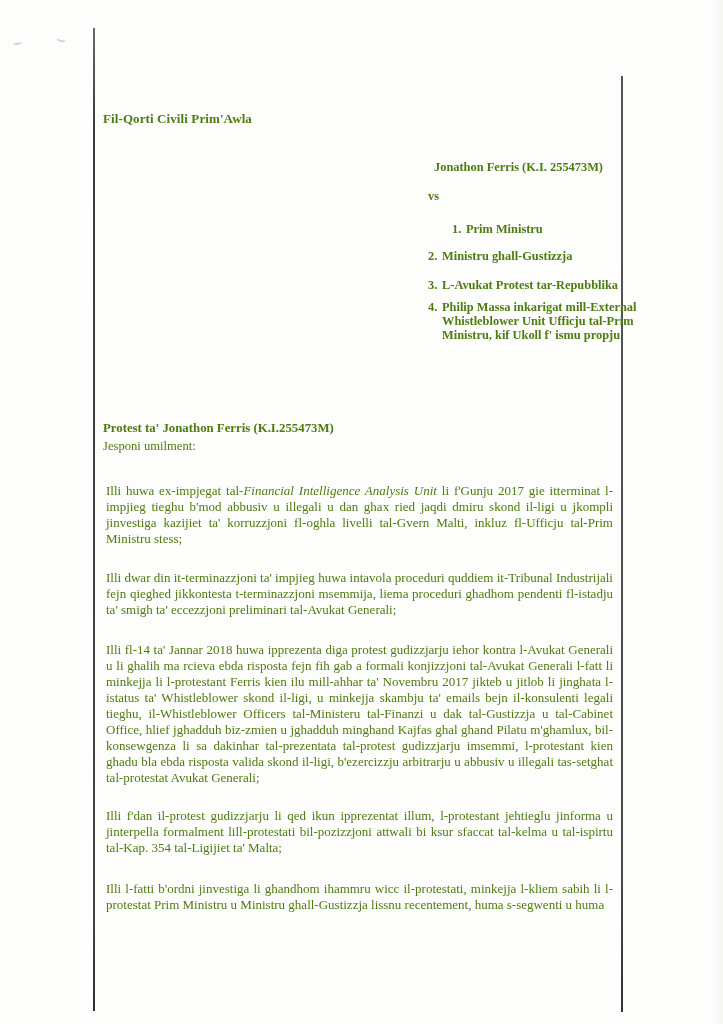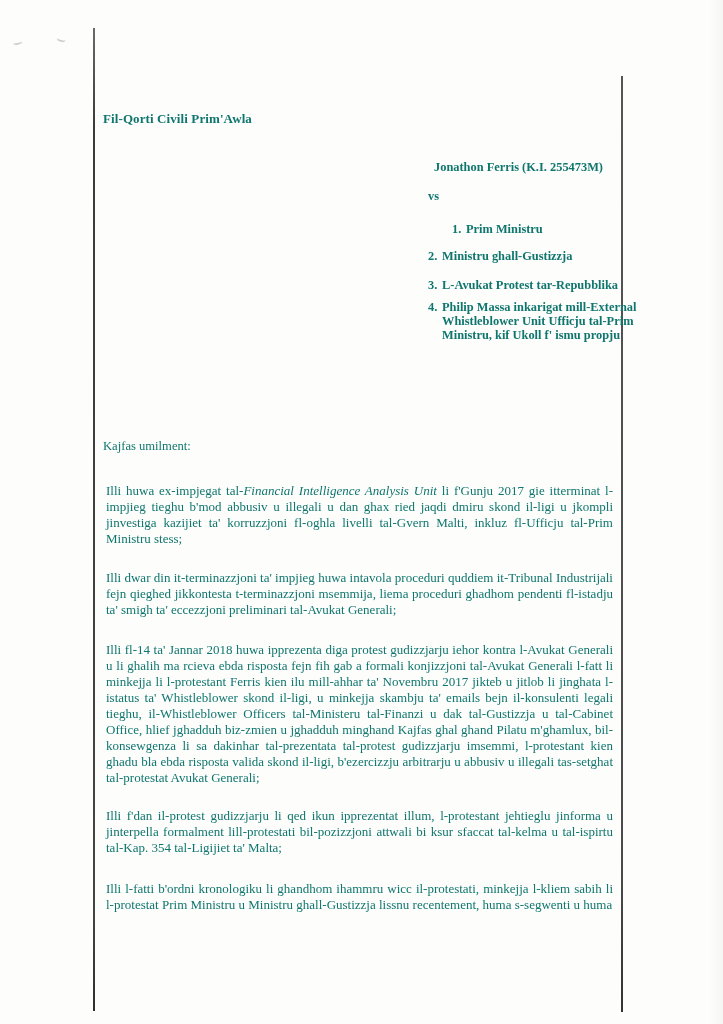--- a/index.html
+++ b/index.html
@@ -6,21 +6,21 @@
     margin: 0;
     padding: 0;
     background: #ffffff;
   }
   .page {
     position: relative;
     width: 723px;
     height: 1024px;
     background: #fdfdfc;
     font-family: "Liberation Serif", serif;
-    color: #0f766e;
+    color: #4d7c0f;
     overflow: hidden;
   }
   
   .rule {
     position: absolute;
     background: #454545;
   }
   .rule-left {
     left: 93px;
     top: 28px;
@@ -138,31 +138,32 @@
   <div class="party-block-item respondent resp-2">
     <span class="num">2.</span><span>Ministru ghall-Gustizzja</span>
   </div>
   <div class="party-block-item respondent resp-3">
     <span class="num">3.</span><span>L-Avukat Protest tar-Repubblika</span>
   </div>
   <div class="party-block-item respondent resp-4">
     <span class="num">4.</span><span>Philip Massa inkarigat mill-External Whistleblower Unit Ufficju tal-Prim Ministru, kif Ukoll f' ismu propju</span>
   </div>
 
-  <div class="salutation">Kajfas umilment:</div>
+  <div class="protest-title">Protest ta' Jonathon Ferris (K.I.255473M)</div>
+  <div class="salutation">Jesponi umilment:</div>
 
   <div class="body-paragraph para-0">
     <span>Illi huwa ex-impjegat tal-</span><span class="italic">Financial Intelligence Analysis Unit</span><span> li f'Gunju 2017 gie itterminat l-impjieg tieghu b'mod abbusiv u illegali u dan ghax ried jaqdi dmiru skond il-ligi u jkompli jinvestiga kazijiet ta' korruzzjoni fl-oghla livelli tal-Gvern Malti, inkluz fl-Ufficju tal-Prim Ministru stess;</span>
   </div>
   <div class="body-paragraph para-1">
     <span>Illi dwar din it-terminazzjoni ta' impjieg huwa intavola proceduri quddiem it-Tribunal Industrijali fejn qieghed jikkontesta t-terminazzjoni msemmija, liema proceduri ghadhom pendenti fl-istadju ta' smigh ta' eccezzjoni preliminari tal-Avukat Generali;</span>
   </div>
   <div class="body-paragraph para-2">
     <span>Illi fl-14 ta' Jannar 2018 huwa ipprezenta diga protest gudizzjarju iehor kontra l-Avukat Generali u li ghalih ma rcieva ebda risposta fejn fih gab a formali konjizzjoni tal-Avukat Generali l-fatt li minkejja li l-protestant Ferris kien ilu mill-ahhar ta' Novembru 2017 jikteb u jitlob li jinghata l-istatus ta' Whistleblower skond il-ligi, u minkejja skambju ta' emails bejn il-konsulenti legali tieghu, il-Whistleblower Officers tal-Ministeru tal-Finanzi u dak tal-Gustizzja u tal-Cabinet Office, hlief jghadduh biz-zmien u jghadduh minghand Kajfas ghal ghand Pilatu m'ghamlux, bil-konsewgenza li sa dakinhar tal-prezentata tal-protest gudizzjarju imsemmi, l-protestant kien ghadu bla ebda risposta valida skond il-ligi, b'ezercizzju arbitrarju u abbusiv u illegali tas-setghat tal-protestat Avukat Generali;</span>
   </div>
   <div class="body-paragraph para-3">
     <span>Illi f'dan il-protest gudizzjarju li qed ikun ipprezentat illum, l-protestant jehtieglu jinforma u jinterpella formalment lill-protestati bil-pozizzjoni attwali bi ksur sfaccat tal-kelma u tal-ispirtu tal-Kap. 354 tal-Ligijiet ta' Malta;</span>
   </div>
   <div class="body-paragraph para-4">
-    <span>Illi l-fatti b'ordni kronologiku li ghandhom ihammru wicc il-protestati, minkejja l-kliem sabih li l-protestat Prim Ministru u Ministru ghall-Gustizzja lissnu recentement, huma s-segwenti u huma</span>
+    <span>Illi l-fatti b'ordni jinvestiga li ghandhom ihammru wicc il-protestati, minkejja l-kliem sabih li l-protestat Prim Ministru u Ministru ghall-Gustizzja lissnu recentement, huma s-segwenti u huma</span>
   </div>
 
 </div>
 
 </body></html>

